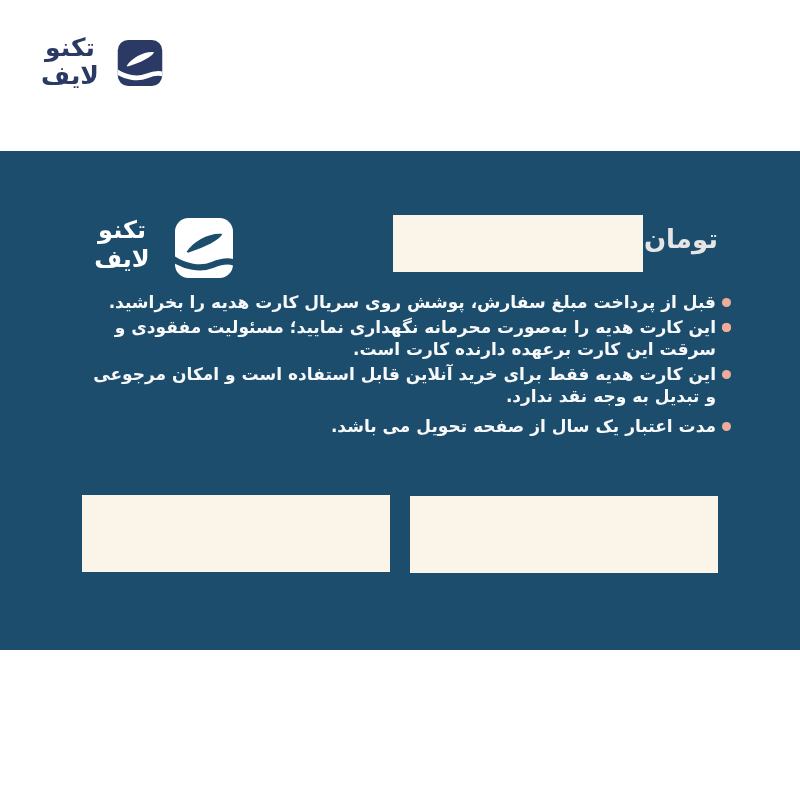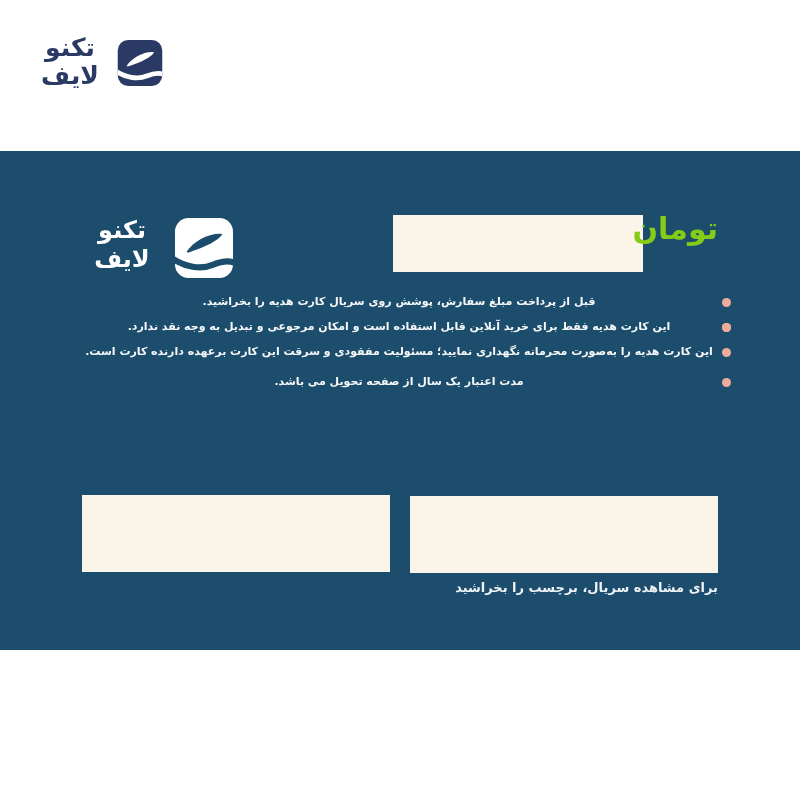--- a/index.html
+++ b/index.html
@@ -34,30 +34,30 @@
     text-align:center;direction:rtl;
     color:#ffffff;font-weight:bold;font-size:24px;line-height:29px;
   }
   .card-brand .logo-box{position:absolute;left:97px;top:3px;}
 
   .amount-box{
     position:absolute;left:393px;top:64px;width:250px;height:57px;
     background:var(--cream);
   }
   .amount-label{
-    position:absolute;right:82px;top:60px;
-    color:#84cc16;font-weight:bold;font-size:30px;direction:rtl;
+    position:absolute;right:82px;top:73px;
+    color:#e5e5e5;font-weight:bold;font-size:26px;direction:rtl;
   }
 
   
   .instructions{
     position:absolute;left:82px;top:140px;width:649px;
     margin:0;padding:0;list-style:none;
-    direction:rtl;text-align:center;
-    color:#f6f8f9;font-size:11px;line-height:22px;font-weight:bold;
+    direction:rtl;text-align:right;
+    color:#f6f8f9;font-size:17px;line-height:22px;font-weight:bold;
   }
   .instructions li{
     position:relative;
     padding-right:15px;
     margin-bottom:3px;
   }
   .instructions li:last-child{margin-top:8px;}
   .bullet-dot{
     position:absolute;right:0;top:7px;
     width:9px;height:9px;border-radius:50%;
@@ -133,31 +133,30 @@
     <ul class="instructions">
       <li>
         <span class="bullet-dot"></span>
         <span>قبل از پرداخت مبلغ سفارش، پوشش روی سریال کارت هدیه را بخراشید.</span>
       </li>
       <li>
         <span class="bullet-dot"></span>
       </li>
       <li>
         <span class="bullet-dot"></span>
-        <span>این کارت هدیه فقط برای خرید آنلاین قابل استفاده است و امکان مرجوعی و تبدیل به وجه نقد ندارد.</span>
+        <span>این کارت هدیه را به‌صورت محرمانه نگهداری نمایید؛ مسئولیت مفقودی و سرقت این کارت برعهده دارنده کارت است.</span>
       </li>
       <li>
         <span class="bullet-dot"></span>
-        <span>این کارت هدیه را به‌صورت محرمانه نگهداری نمایید؛ مسئولیت مفقودی و سرقت این کارت برعهده دارنده کارت است.</span>
+        <span>این کارت هدیه فقط برای خرید آنلاین قابل استفاده است و امکان مرجوعی و تبدیل به وجه نقد ندارد.</span>
       </li>
       <li>
         <span class="bullet-dot"></span>
         <span>مدت اعتبار یک سال از صفحه تحویل می باشد.</span>
       </li>
     </ul>
 
     <div class="scratch-box left"></div>
     <div class="scratch-box right"></div>
 
-    <div class="scratch-hint">برای مشاهده سریال، برچسب را بخراشید</div>
 
   </section>
 </div>
 
 </body></html>

